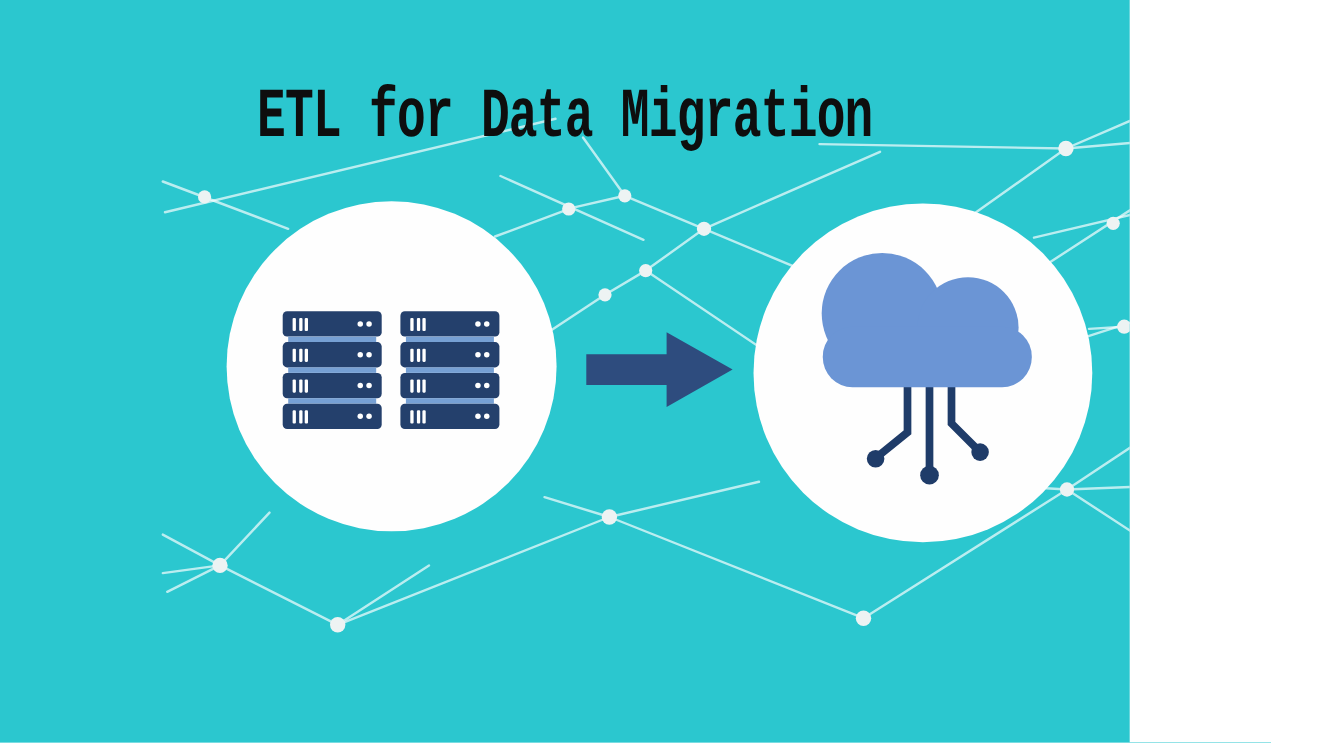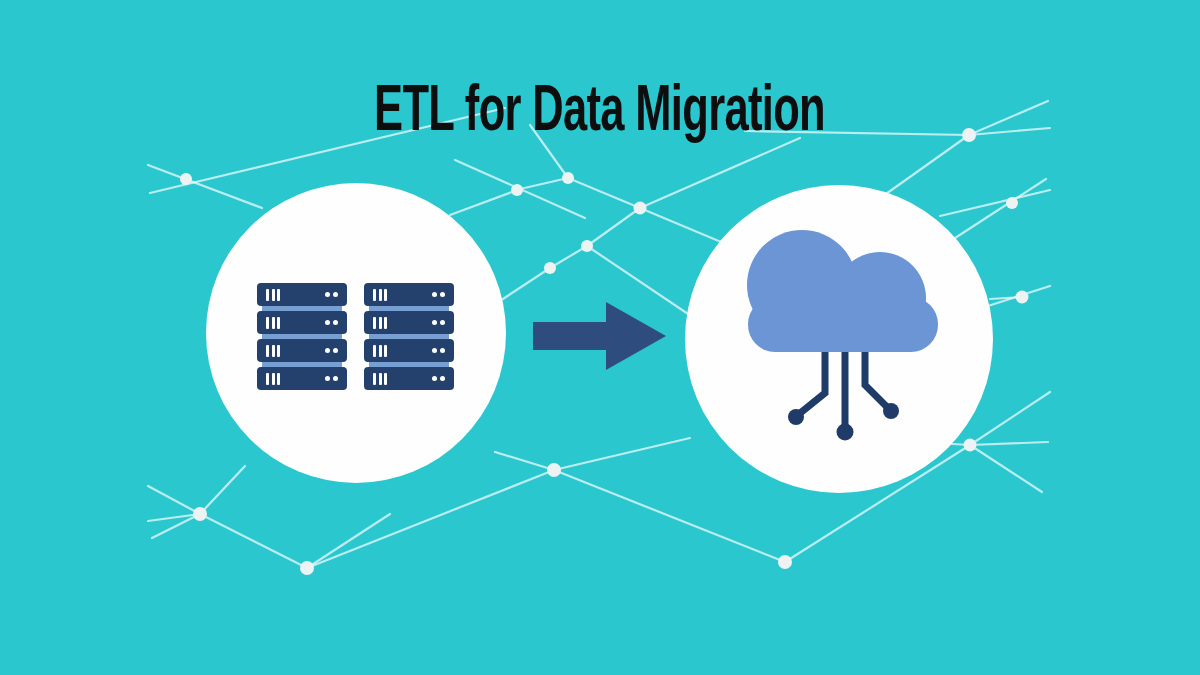--- a/index.html
+++ b/index.html
@@ -1,21 +1,21 @@
 <!DOCTYPE html>
 <html style="--background: #2bc7cf; --title_text: #0e0e0e; --circle_fill: #fefefe; --network_line: rgba(255,255,255,0.68); --network_node: #edf3f3; --arrow: #2e4c7e; --server_body: #24406c; --server_separator: #76a0d4; --server_detail: #ffffff; --cloud_fill: #6b95d5; --circuit: #1f3c69;"><head>
 <meta charset="utf-8">
 <style>
   html,body{margin:0;padding:0;}
   .canvas{
     position:relative;
-    width:1200px;height:675px;
+    width:1027px;height:675px;
     background:var(--background,#2bc7cf);
     overflow:hidden;
-    font-family:Liberation Sans, sans-serif;
+    font-family:Liberation Mono, monospace;
   }
   
   #network{position:absolute;inset:0;width:1200px;height:675px;}
   .net-line{stroke:var(--network_line,rgba(255,255,255,.7));stroke-width:2.2;stroke-linecap:round;}
   .net-node{fill:var(--network_node,#edf3f3);}
   
   .title-wrap{
     position:absolute;top:76px;left:0;width:100%;
     text-align:center;line-height:1;pointer-events:none;
   }

